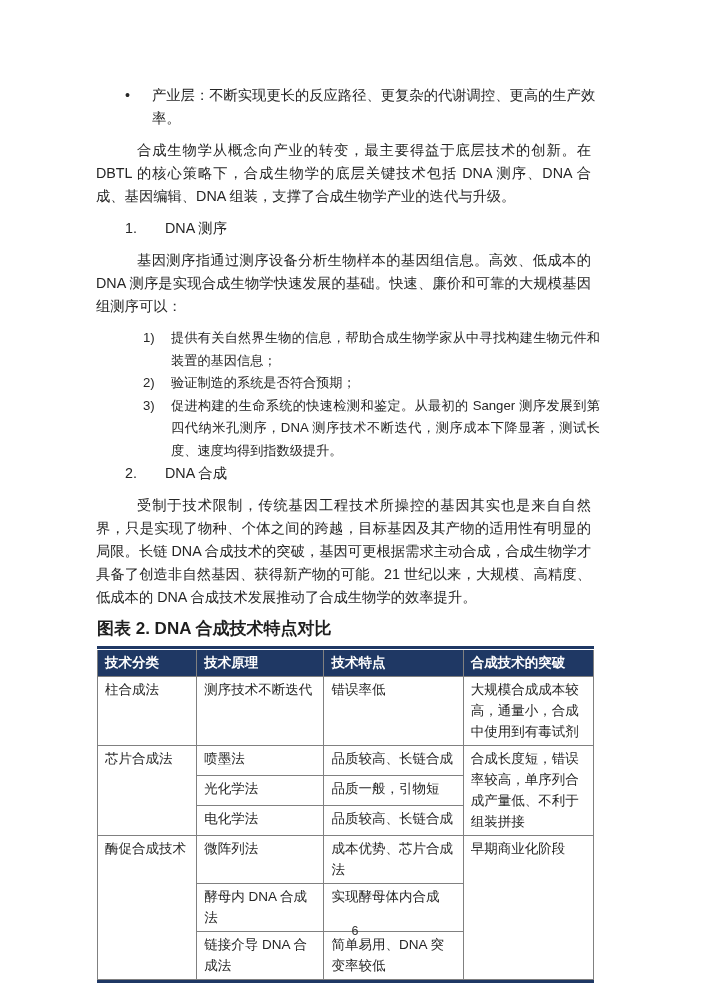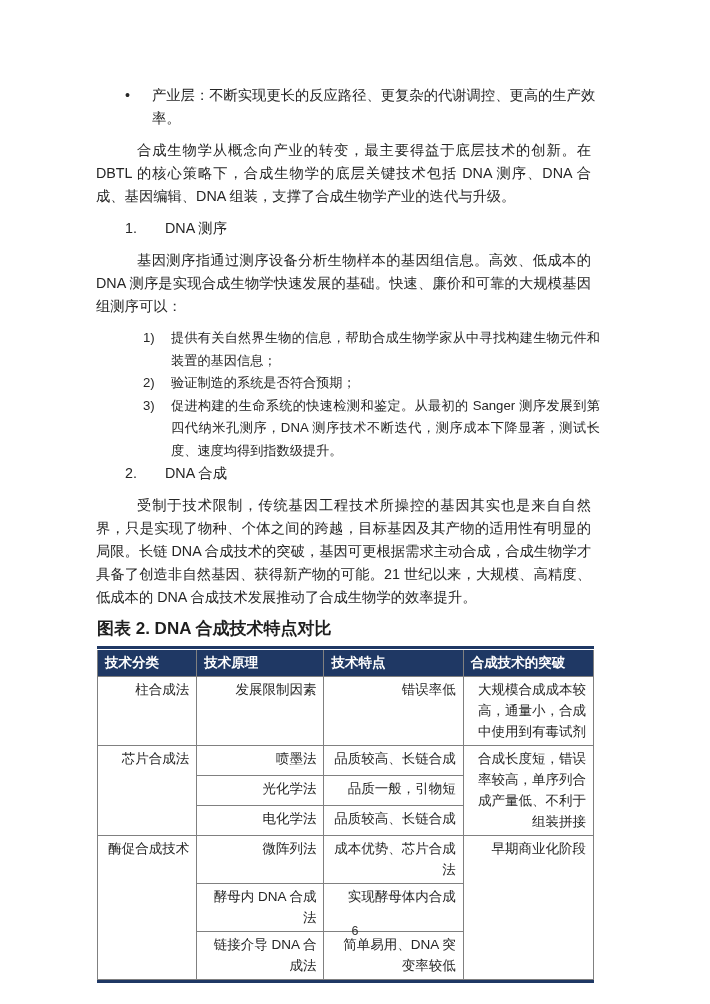--- a/index.html
+++ b/index.html
@@ -40,21 +40,21 @@
   table.cmp col.c1{width:99px;}
   table.cmp col.c2{width:127px;}
   table.cmp col.c3{width:139px;}
   table.cmp col.c4{width:130px;}
   table.cmp th{
     background:var(--table-header-bg);color:#ffffff;font-weight:bold;text-align:left;
     padding:2px 7px 3px 7px;border:1px solid var(--table-grid);border-top:none;margin-top:36px;
   }
   table.cmp td{
     border:1px solid var(--table-grid);padding:2px 7px 3px 7px;
-    vertical-align:top;text-align:right;color:var(--body-text);margin-left:41px;
+    vertical-align:top;text-align:left;color:var(--body-text);margin-left:41px;
   }
   .source{font-size:10.8px;line-height:15px;color:#404040;margin:19px 0 0 8px;font-style:italic;}
   .h-edit{margin-top:26px;}
   .page-num{
     position:absolute;left:0;top:924px;width:710px;text-align:center;
     font-size:12.5px;color:#333333;
   }
 </style>
 </head>
 <body>
@@ -110,21 +110,21 @@
           <tr>
             <th>技术分类</th>
             <th>技术原理</th>
             <th>技术特点</th>
             <th>合成技术的突破</th>
           </tr>
         </thead>
         <tbody>
           <tr>
             <td>柱合成法</td>
-            <td>发展限制因素</td>
+            <td>测序技术不断迭代</td>
             <td>错误率低</td>
             <td>大规模合成成本较高，通量小，合成中使用到有毒试剂</td>
           </tr>
           <tr>
             <td rowspan="3">芯片合成法</td>
             <td>喷墨法</td>
             <td>品质较高、长链合成</td>
             <td rowspan="3">合成长度短，错误率较高，单序列合成产量低、不利于组装拼接</td>
           </tr>
           <tr>

